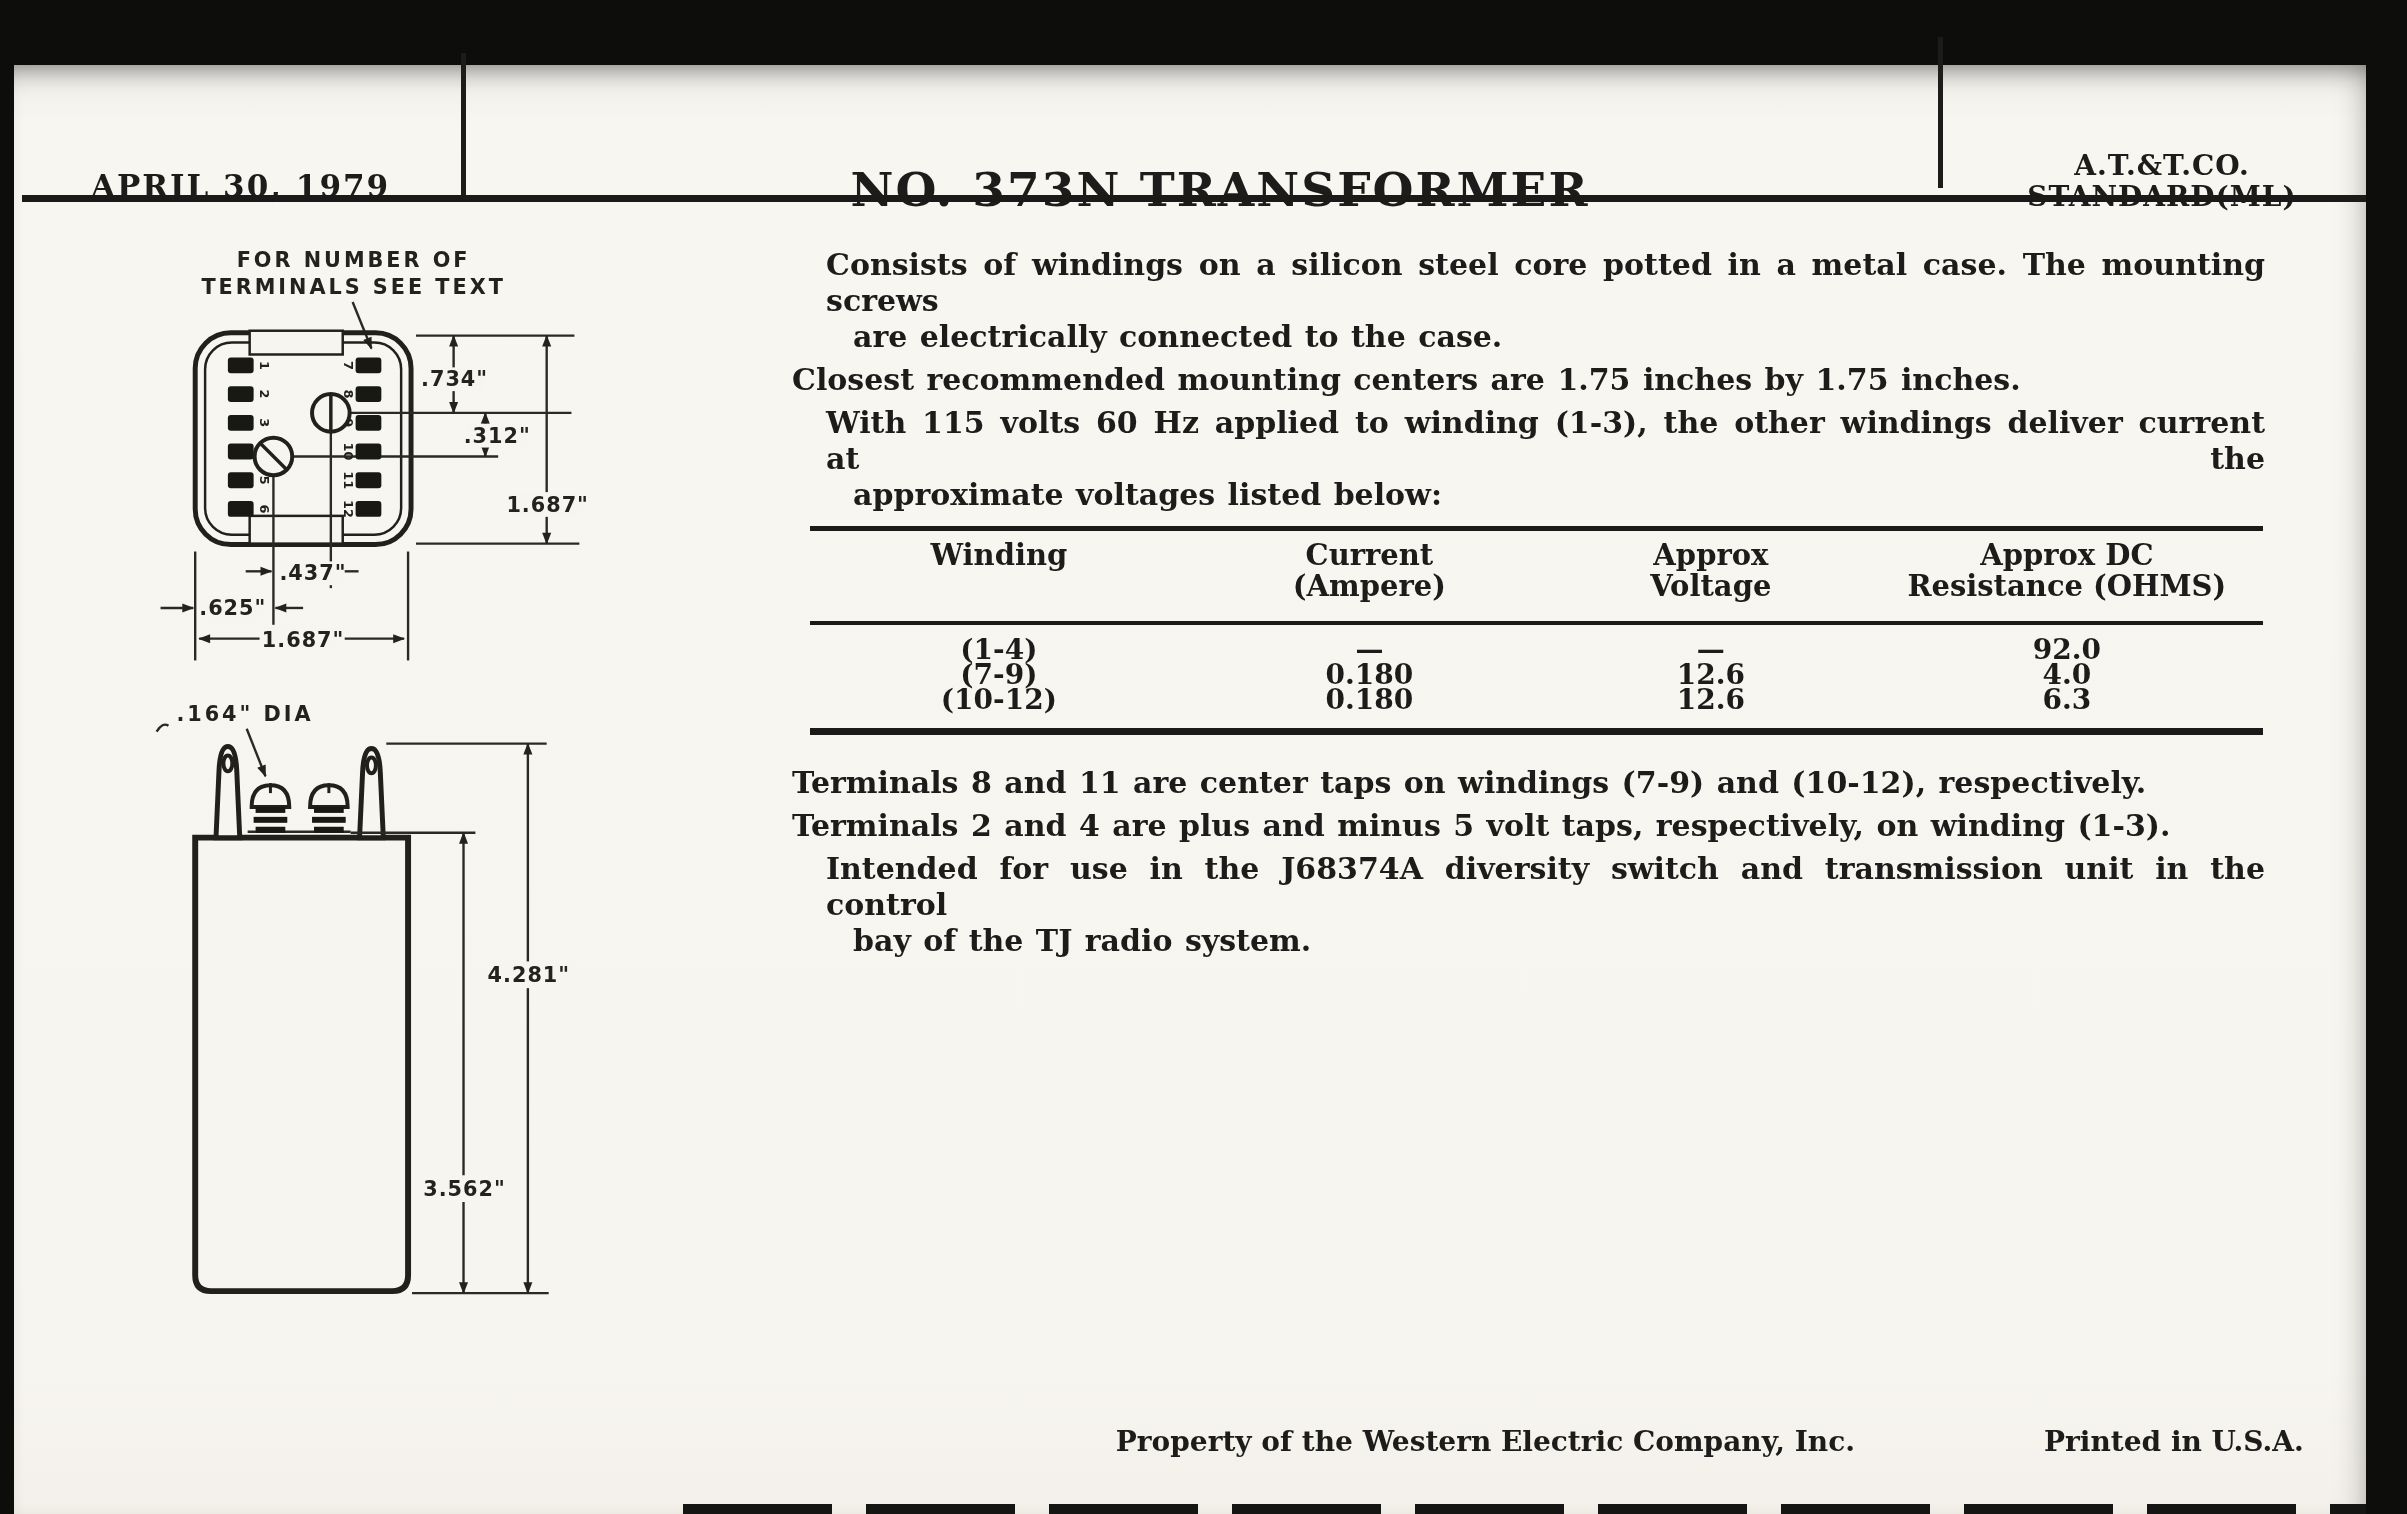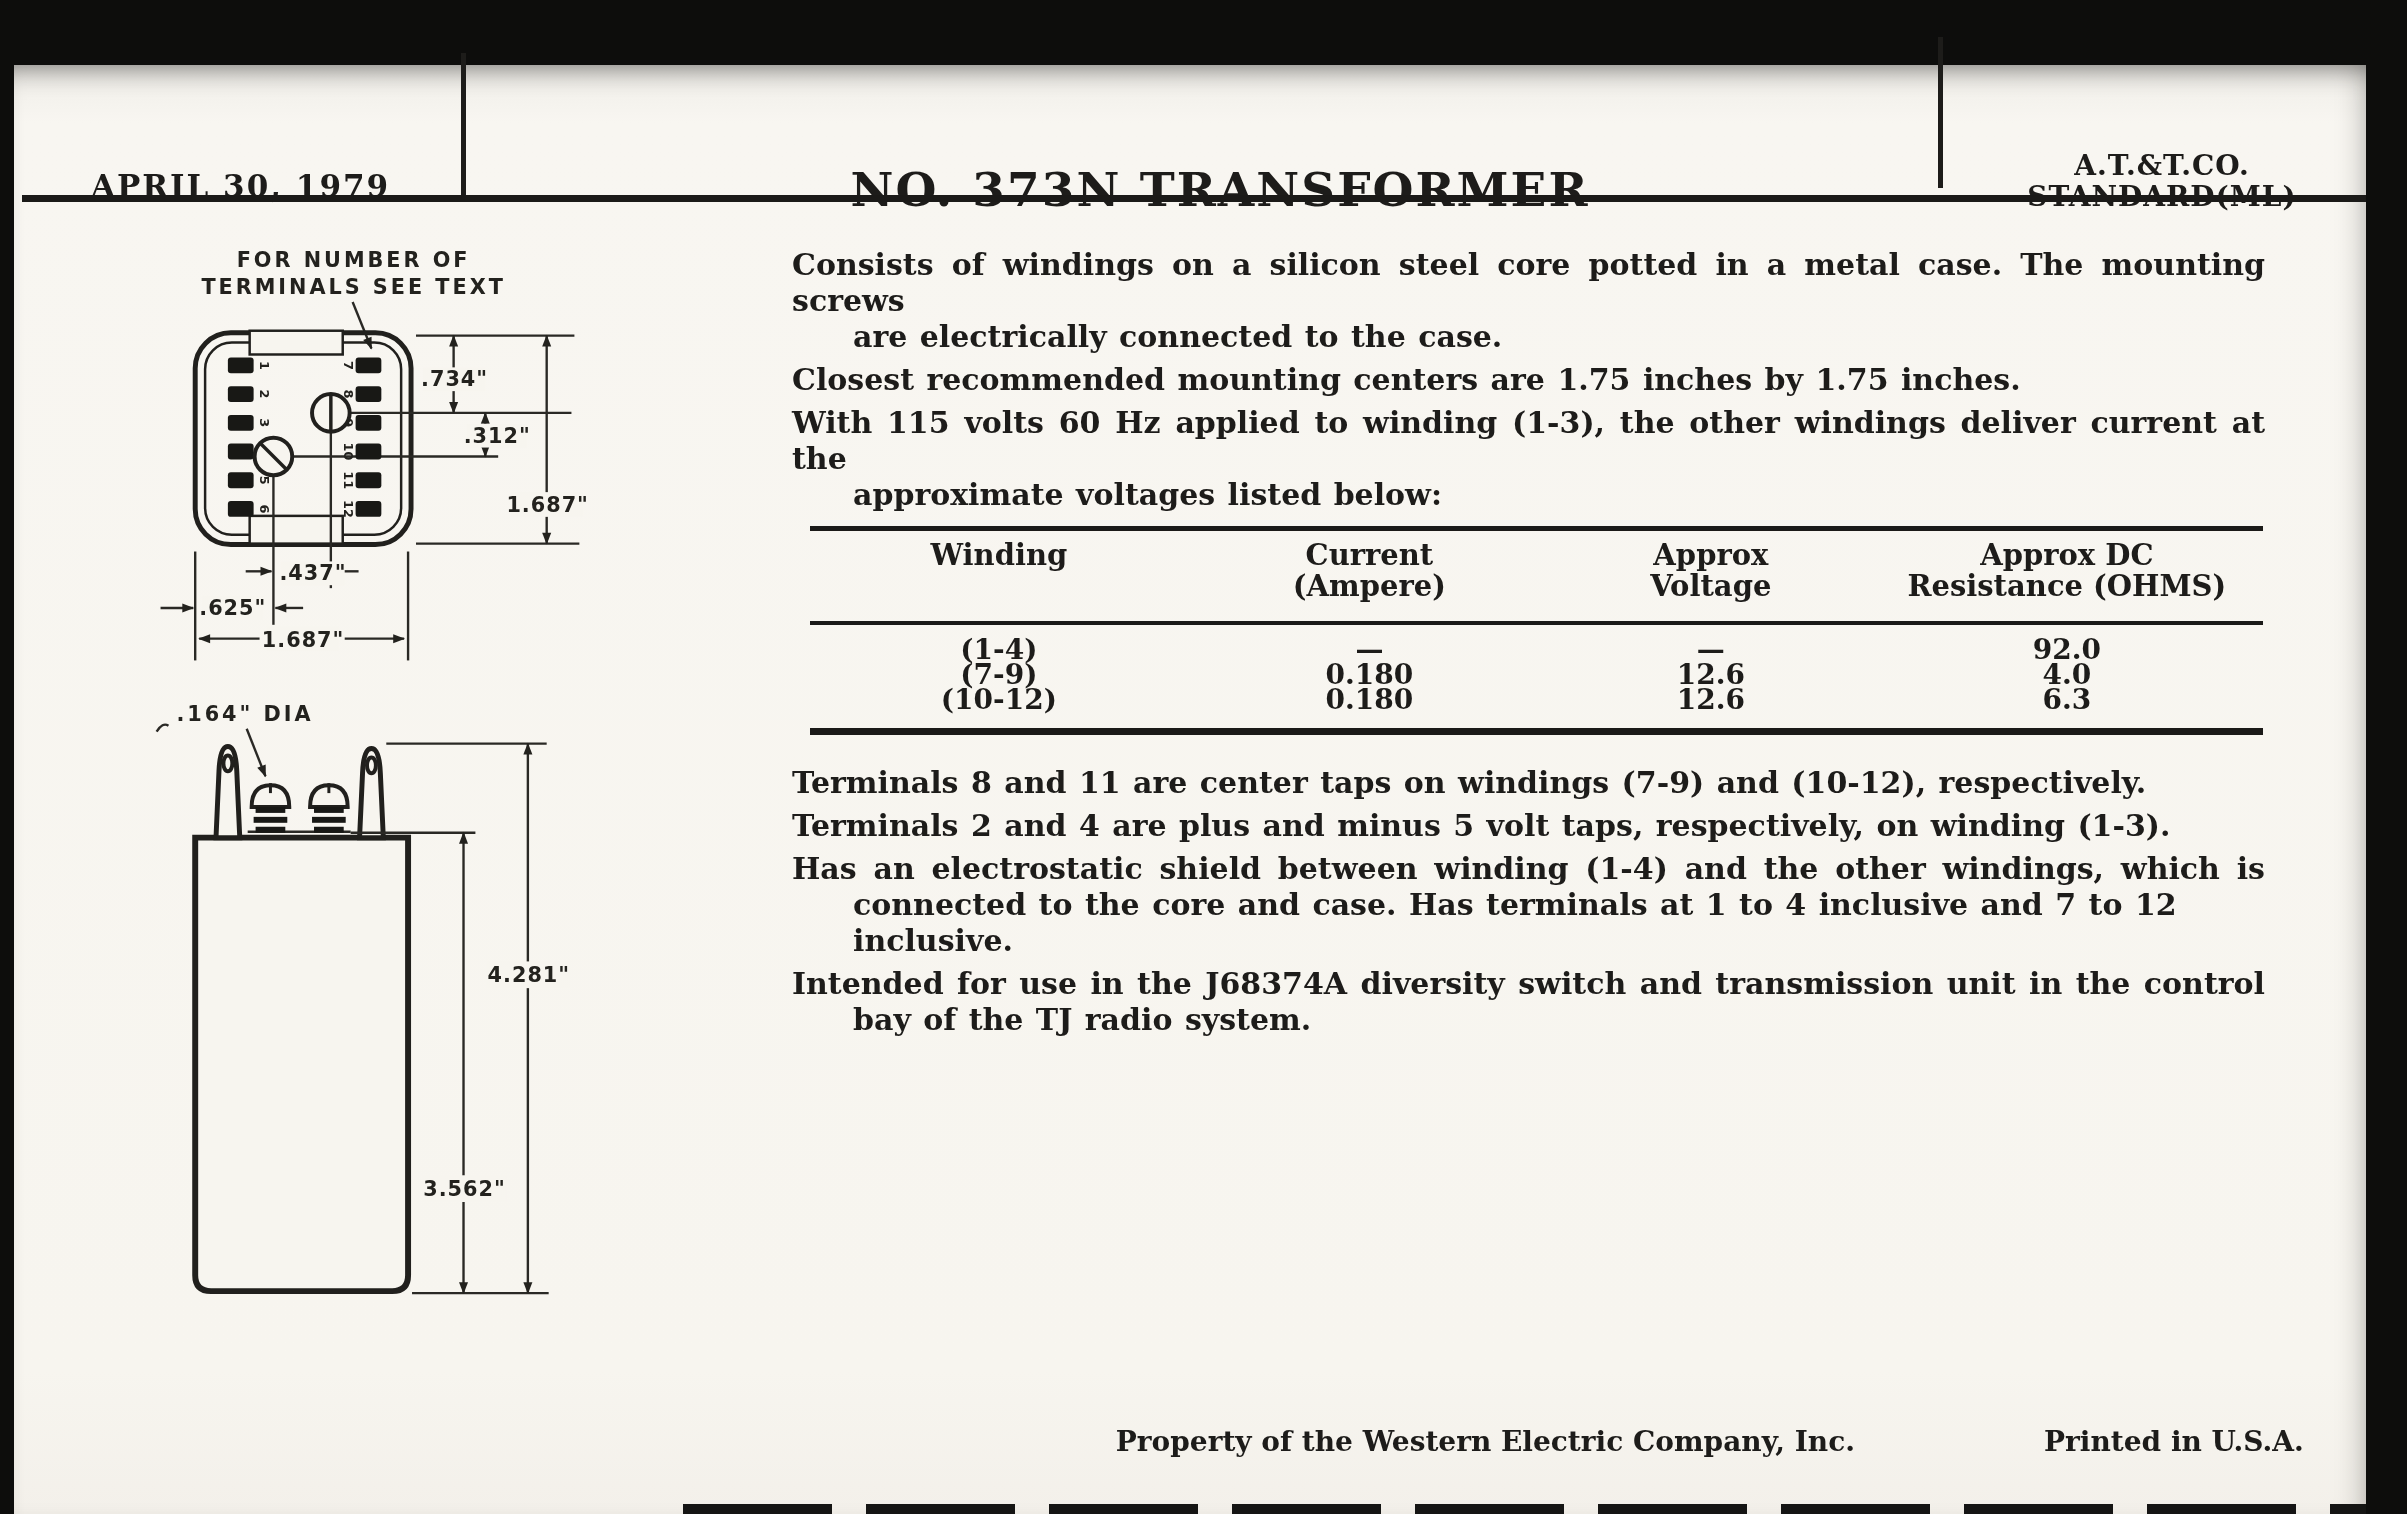--- a/index.html
+++ b/index.html
@@ -26,21 +26,21 @@
   .vrule-right{left:1924px;top:-28px;height:151px;}
   .h-title{position:absolute;left:584px;top:89px;width:1228px;margin:8px;text-align:center;
     font-size:47px;font-weight:bold;letter-spacing:2px;white-space:nowrap;}
   .h-org{position:absolute;left:1960px;top:85px;width:376px;text-align:center;
     font-size:28px;font-weight:bold;line-height:31px;letter-spacing:1px;}
   .hrule{position:absolute;left:8px;right:0;top:130px;height:7px;background:#1b1a18;}
   
   .content{position:absolute;left:778px;top:182px;width:1473px;}
   .para{margin:0 0 7px 0;font-size:30px;line-height:36px;font-weight:bold;word-spacing:2px;}
   .para .line{display:block;}
-  .para .just{text-align:justify;text-align-last:justify;}
+  .para .just{text-align:justify;text-align-last:justify;margin-left:34px;}
   .para .cont{padding-left:61px;}
   
   .spec-table{margin:13px 0 30px 18px;width:1453px;
     border-top:5px solid #1b1a18;border-bottom:7px solid #1b1a18;}
   .t-head{display:grid;grid-template-columns:26% 25% 22% 27%;
     padding:9px 0 19px 0;border-bottom:4px solid #1b1a18;}
   .t-head .cell{text-align:center;font-weight:bold;font-size:29px;line-height:31px;}
   .t-body{padding:12px 0 16px 0;}
   .t-row{display:grid;grid-template-columns:26% 25% 22% 27%;}
   .t-row .cell{text-align:center;font-weight:bold;font-size:28px;line-height:25px;}
@@ -278,24 +278,20 @@
     </div>
 
     <p class="para">
       <span class="line">Terminals 8 and 11 are center taps on windings (7-9) and (10-12), respectively.</span>
     </p>
 
     <p class="para">
       <span class="line">Terminals 2 and 4 are plus and minus 5 volt taps, respectively, on winding (1-3).</span>
     </p>
 
-    <p class="para">
-      <span class="line just">Has an electrostatic shield between winding (1-4) and the other windings, which is</span>
-      <span class="line cont">connected to the core and case. Has terminals at 1 to 4 inclusive and 7 to 12 inclusive.</span>
-    </p>
 
     <p class="para">
       <span class="line just">Intended for use in the J68374A diversity switch and transmission unit in the control</span>
       <span class="line cont">bay of the TJ radio system.</span>
     </p>
 
   </main>
 
   <div class="f-prop">Property of the Western Electric Company, Inc.</div>
   <div class="f-printed">Printed in U.S.A.</div>

